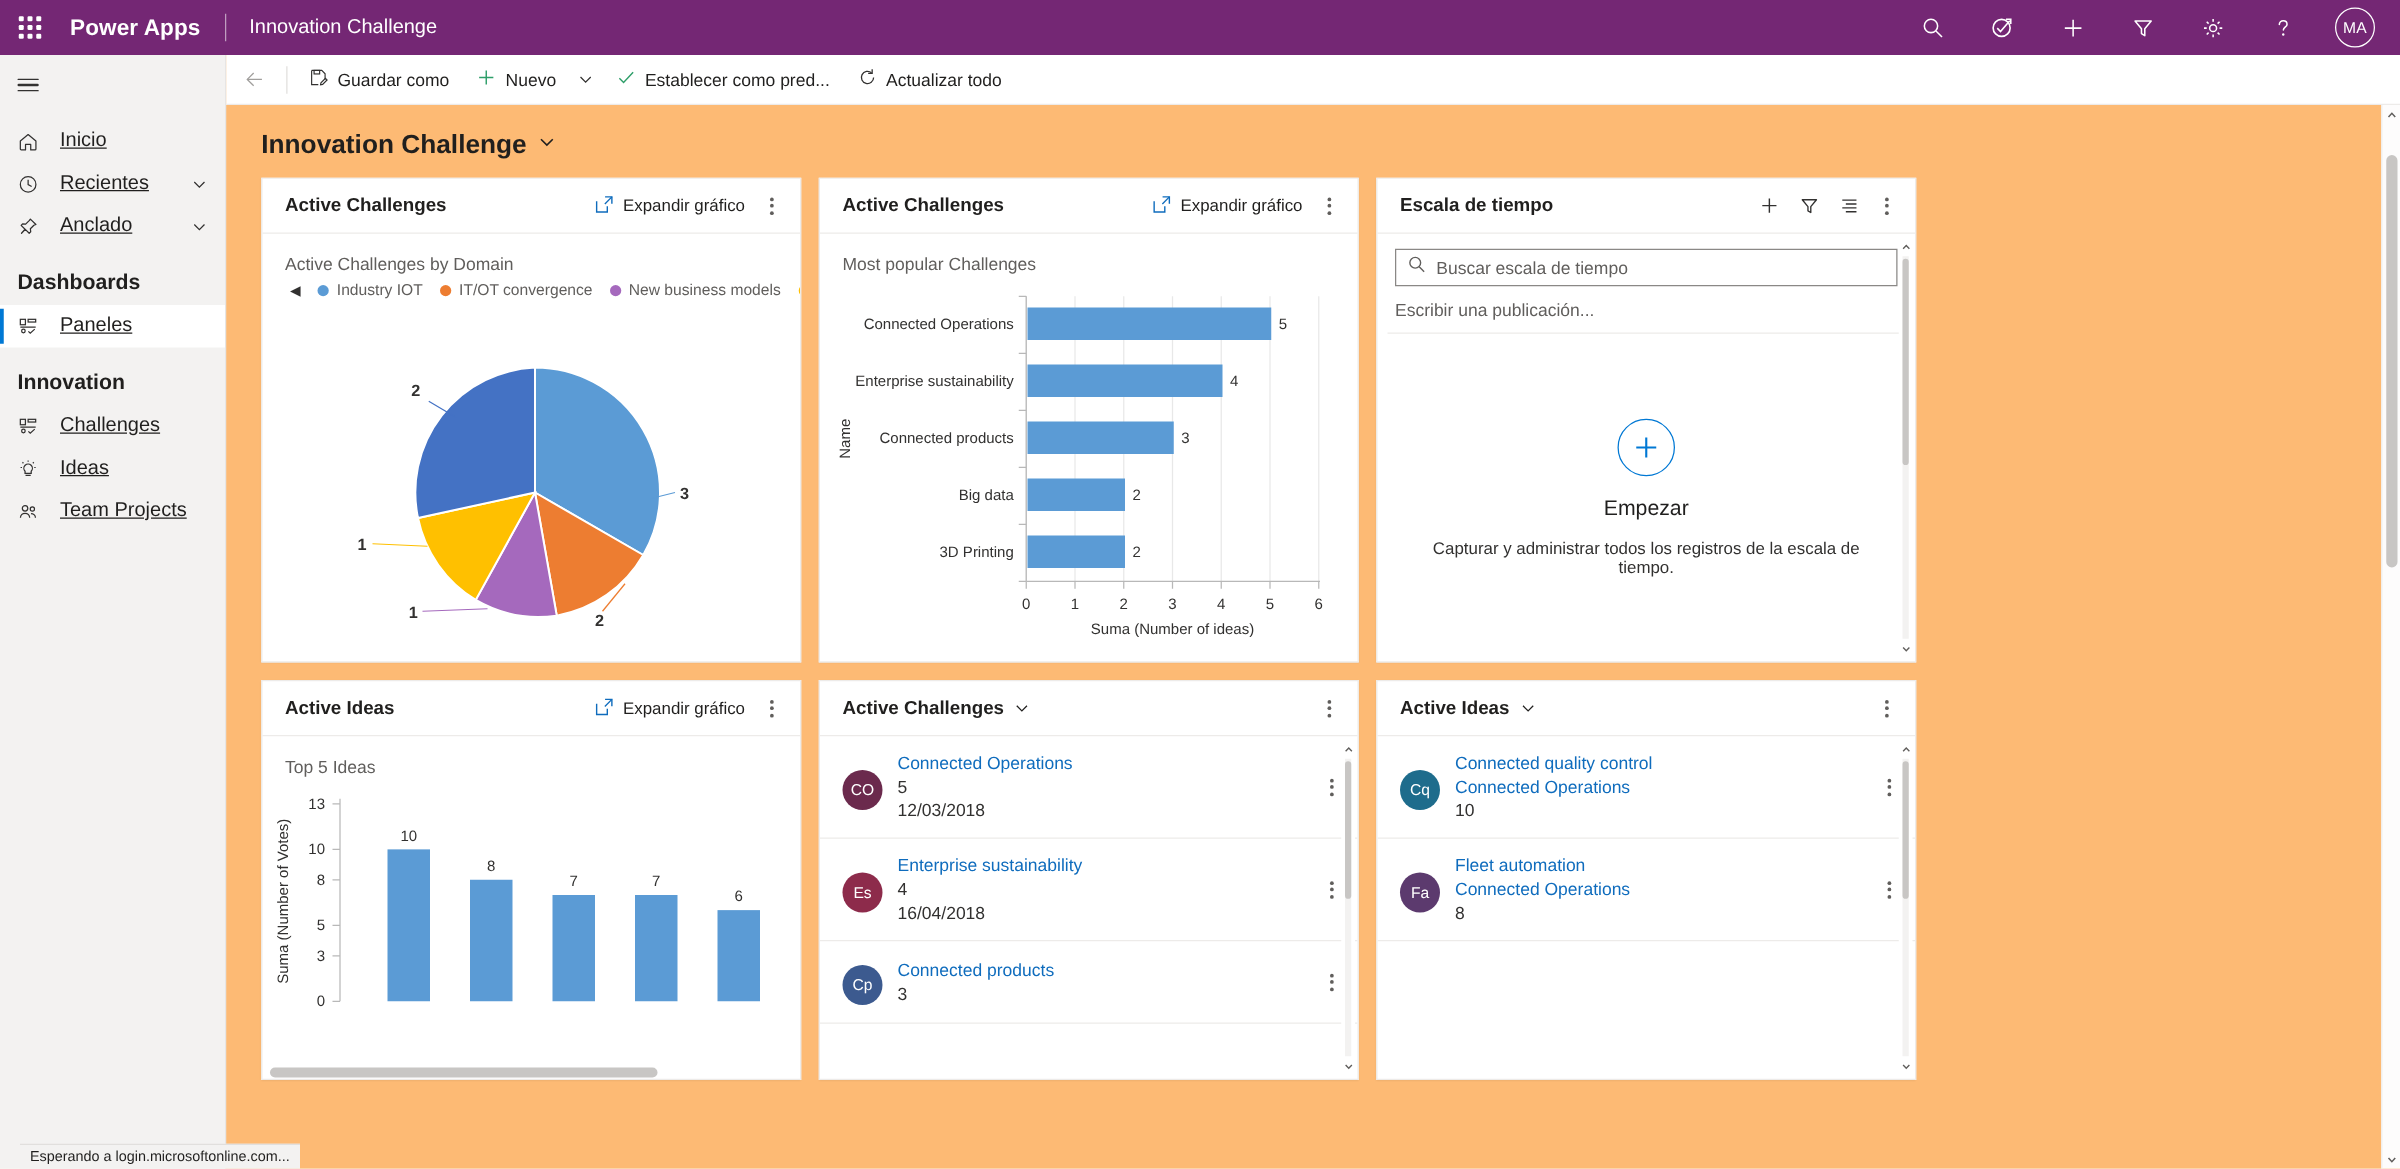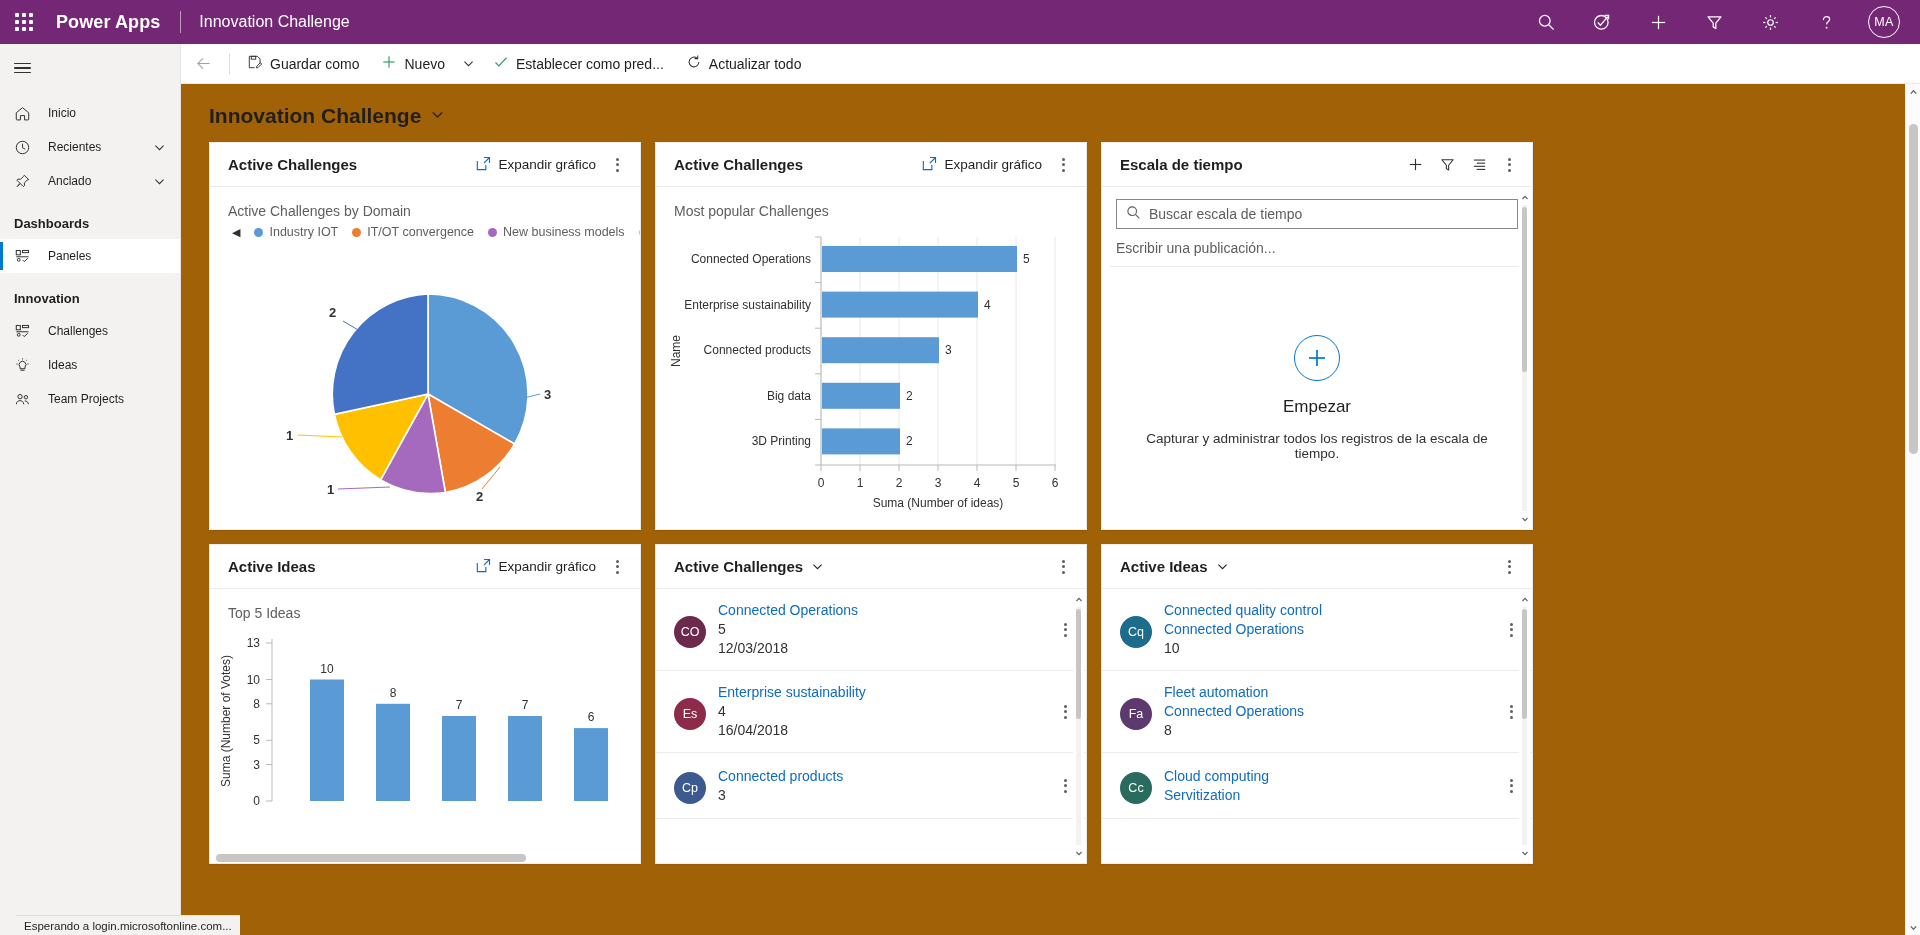--- a/index.html
+++ b/index.html
@@ -69,40 +69,40 @@
     height: 40px; display: flex; align-items: center; padding-left: 14px;
     cursor: pointer; margin-top: 4px; margin-bottom: 8px;
   }
   .hamburger .bars { width: 17px; }
   .hamburger .bars span {
     display: block; height: 1.6px; background: #323130; margin: 3px 0; border-radius: 1px;
   }
   .nav-item {
     height: 34px; display: flex; align-items: center;
     padding-left: 14px; cursor: pointer; position: relative;
-    font-size: 12px; color: #201f1e;
+    font-size: 16px; color: #201f1e; text-decoration: underline;
   }
   .nav-item .ni-icon {
     width: 22px; min-width: 22px; display: flex; align-items: center; justify-content: flex-start;
   }
   .nav-item .ni-label { padding-left: 12px; white-space: nowrap; }
   .nav-item .chev { margin-left: auto; padding-right: 14px; display: flex; align-items: center; }
   .nav-item.selected { background: #fff; }
   .nav-item.selected::before {
     content: ""; position: absolute; left: 0; top: 3px; bottom: 3px;
     width: 3px; background: #0078d4;
   }
   .nav-group-title {
-    font-size: 13px; font-weight: bold; color: #201f1e;
+    font-size: 17px; font-weight: bold; color: #201f1e;
     padding: 18px 0 8px 14px;
   }
 
   
   .main {
-    flex: 1; height: 100%; background: #a16207;
+    flex: 1; height: 100%; background: #fdba74;
     display: flex; flex-direction: column; position: relative;
     border-left: 1px solid #e6e5e4;
   }
 
   
   .cmdbar {
     height: 40px; background: #fff;
     display: flex; align-items: center;
     padding-left: 6px; border-bottom: 1px solid #edebe9;
   }
@@ -920,32 +920,20 @@
                 <div class="li-l1">Fleet automation</div>
                 <div class="li-l2">Connected Operations</div>
                 <div class="li-l3">8</div>
               </div>
               <div class="kebab">
                   <i></i>
                   <i></i>
                   <i></i>
                 </div>
             </div>
-            <div class="list-item">
-              <div class="li-avatar c6">Cc</div>
-              <div class="li-body">
-                <div class="li-l1">Cloud computing</div>
-                <div class="li-l2">Servitization</div>
-              </div>
-              <div class="kebab">
-                  <i></i>
-                  <i></i>
-                  <i></i>
-                </div>
-            </div>
             <div class="vscroll">
               <div class="track"></div>
               <div class="arw" style="top:0">
                 <svg width="8" height="8" viewBox="0 0 8 8">
                     <polyline points="1.5,5 4,2.4 6.5,5" fill="none" stroke="#605e5c" stroke-width="1.1"></polyline>
                   </svg>
               </div>
               <div class="thumb" style="top:16px;height:110px;"></div>
               <div class="arw" style="bottom:0">
                 <svg width="8" height="8" viewBox="0 0 8 8">

